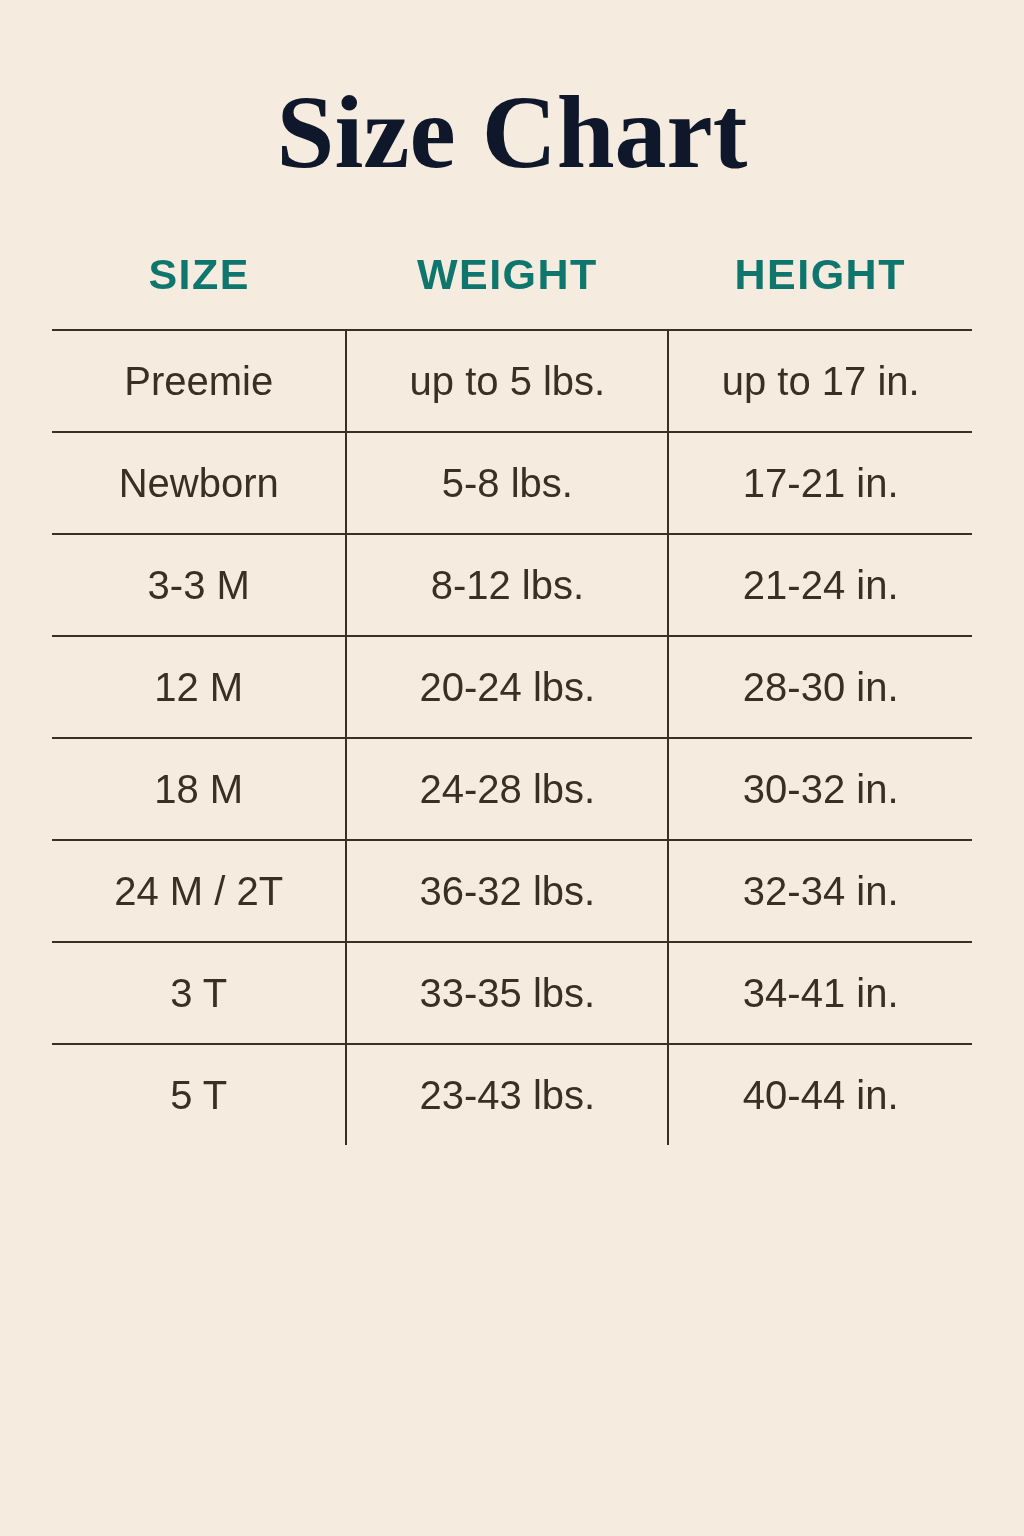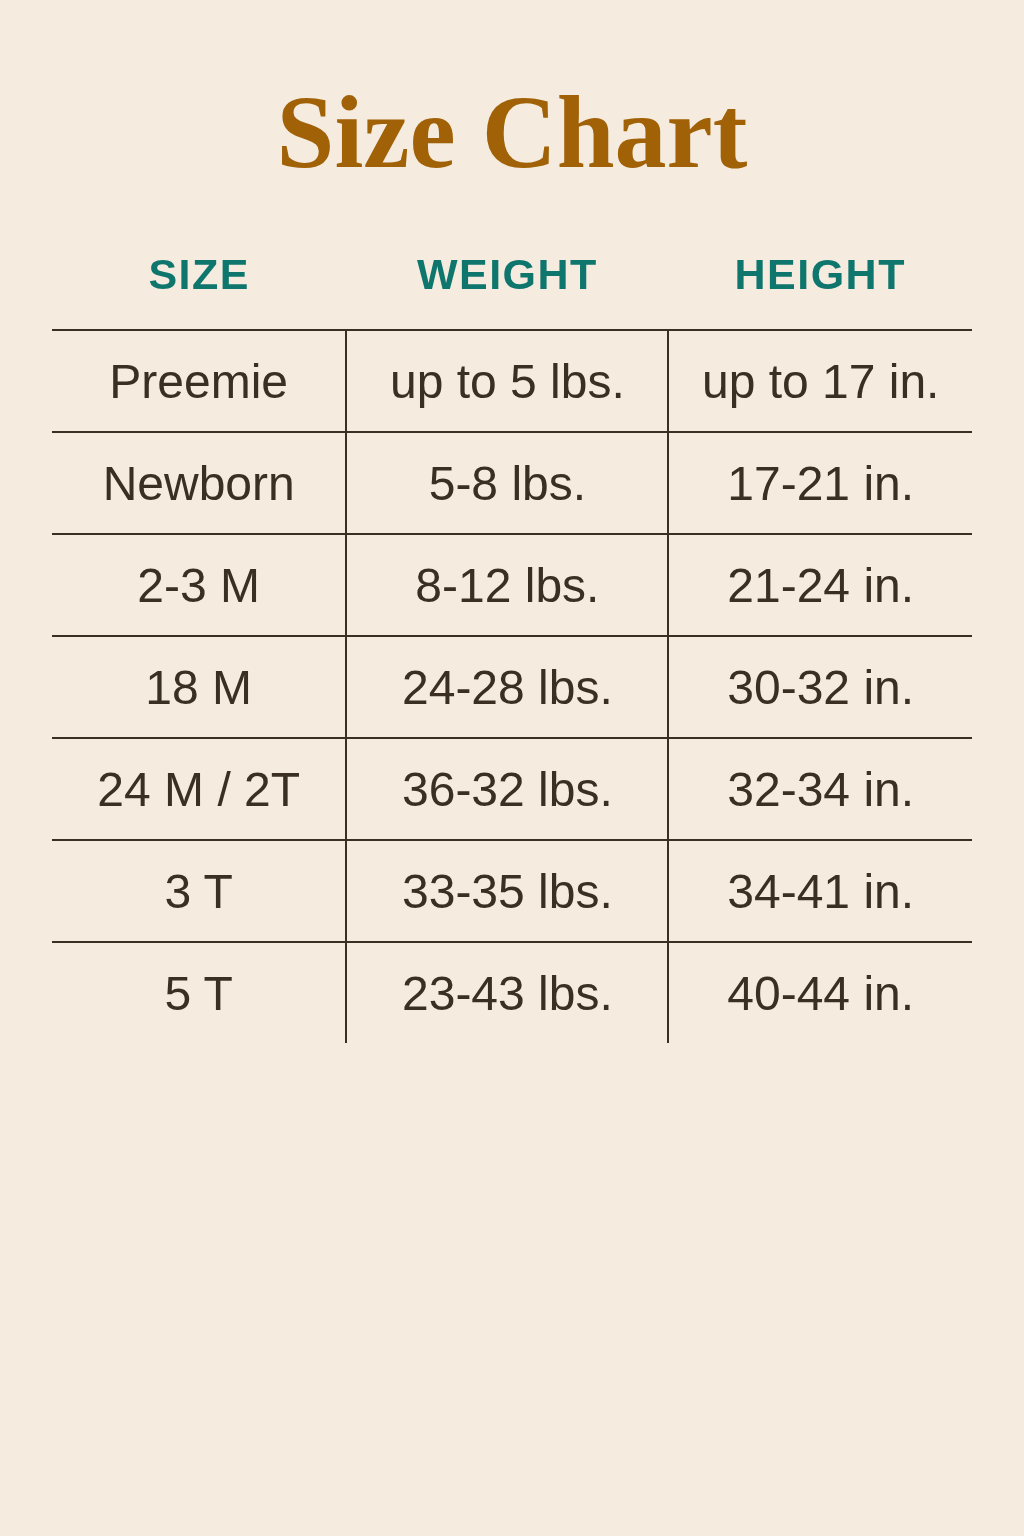--- a/index.html
+++ b/index.html
@@ -21,21 +21,21 @@
     box-sizing: border-box;
     padding: 0 52px;
   }
   .title {
     text-align: center;
     font-family: "Liberation Serif", serif;
     font-weight: bold;
     font-size: 104px;
     line-height: 1;
     letter-spacing: 0px;
-    color: #a16207;
+    color: #0f172a;
     margin: 0;
     padding-top: 80px;
   }
   table.size-chart {
     width: 100%;
     border-collapse: collapse;
     margin-top: 66px;
     table-layout: fixed;
   }
   table.size-chart col.c1 { width: 32%; }
@@ -45,21 +45,21 @@
   thead th {
     font-size: 43px;
     font-weight: bold;
     letter-spacing: 1.5px;
     color: #0f766e;
     padding: 0 0 30px 0;
     text-align: center;
     border: none;
   }
   tbody td {
-    font-size: 48px;
+    font-size: 40px;
     font-weight: 400;
     text-align: center;
     color: #3b2f24;
     height: 100px;
     border-top: 2.5px solid #3b2f24;
     border-right: 2.5px solid #3b2f24;
     padding: 0;
   }
   tbody tr td:last-child {
     border-right: none;
@@ -97,23 +97,28 @@
         <td>Preemie</td>
         <td>up to 5 lbs.</td>
         <td>up to 17 in.</td>
       </tr>
       <tr>
         <td>Newborn</td>
         <td>5-8 lbs.</td>
         <td>17-21 in.</td>
       </tr>
       <tr>
-        <td>2-3 M</td>
+        <td>3-3 M</td>
         <td>8-12 lbs.</td>
         <td>21-24 in.</td>
+      </tr>
+      <tr>
+        <td>12 M</td>
+        <td>20-24 lbs.</td>
+        <td>28-30 in.</td>
       </tr>
       <tr>
         <td>18 M</td>
         <td>24-28 lbs.</td>
         <td>30-32 in.</td>
       </tr>
       <tr>
         <td>24 M / 2T</td>
         <td>36-32 lbs.</td>
         <td>32-34 in.</td>

